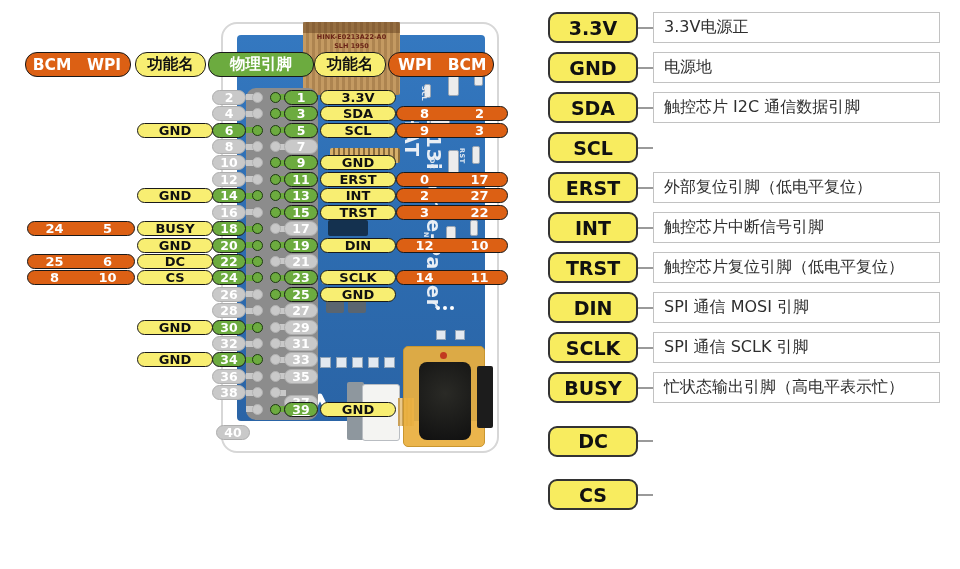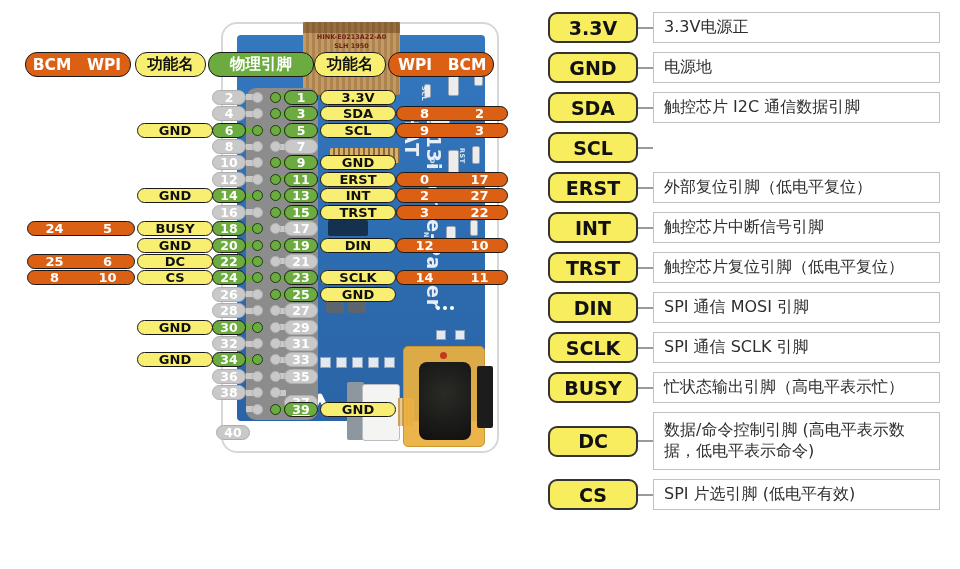--- a/index.html
+++ b/index.html
@@ -350,22 +350,20 @@
         <div class="lbox">SPI 通信 SCLK 引脚</div>
       </div>
       <div class="lrow">
         <div class="lbadge">BUSY</div>
         <div class="lconn"></div>
         <div class="lbox">忙状态输出引脚（高电平表示忙）</div>
       </div>
       <div class="lrow tall">
         <div class="lbadge">DC</div>
         <div class="lconn"></div>
-        <div class="lbox">数据/命令控制引脚 (高电平表示数据，低电平表示命令)</div>
       </div>
       <div class="lrow">
         <div class="lbadge">CS</div>
         <div class="lconn"></div>
-        <div class="lbox">SPI 片选引脚 (低电平有效)</div>
       </div>
     </div>
 
 </div>
 
 </body></html>

